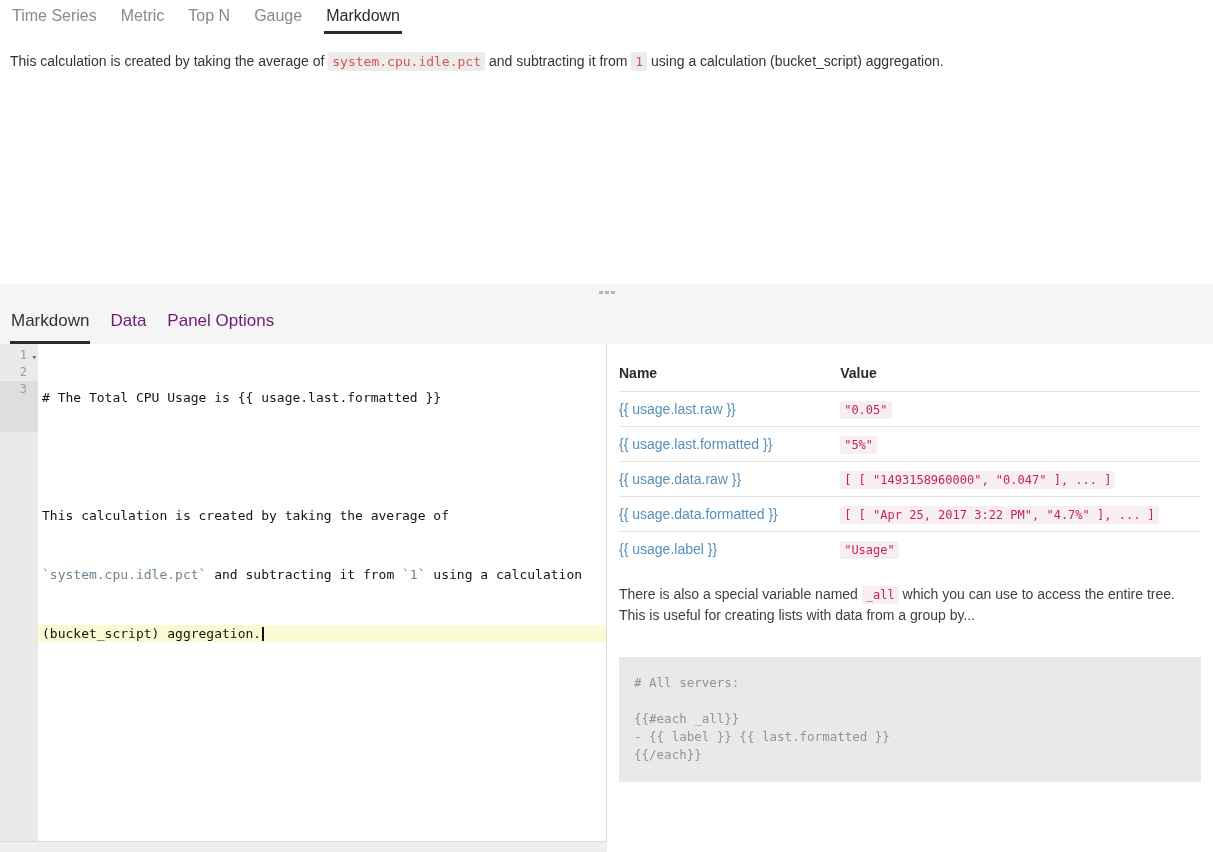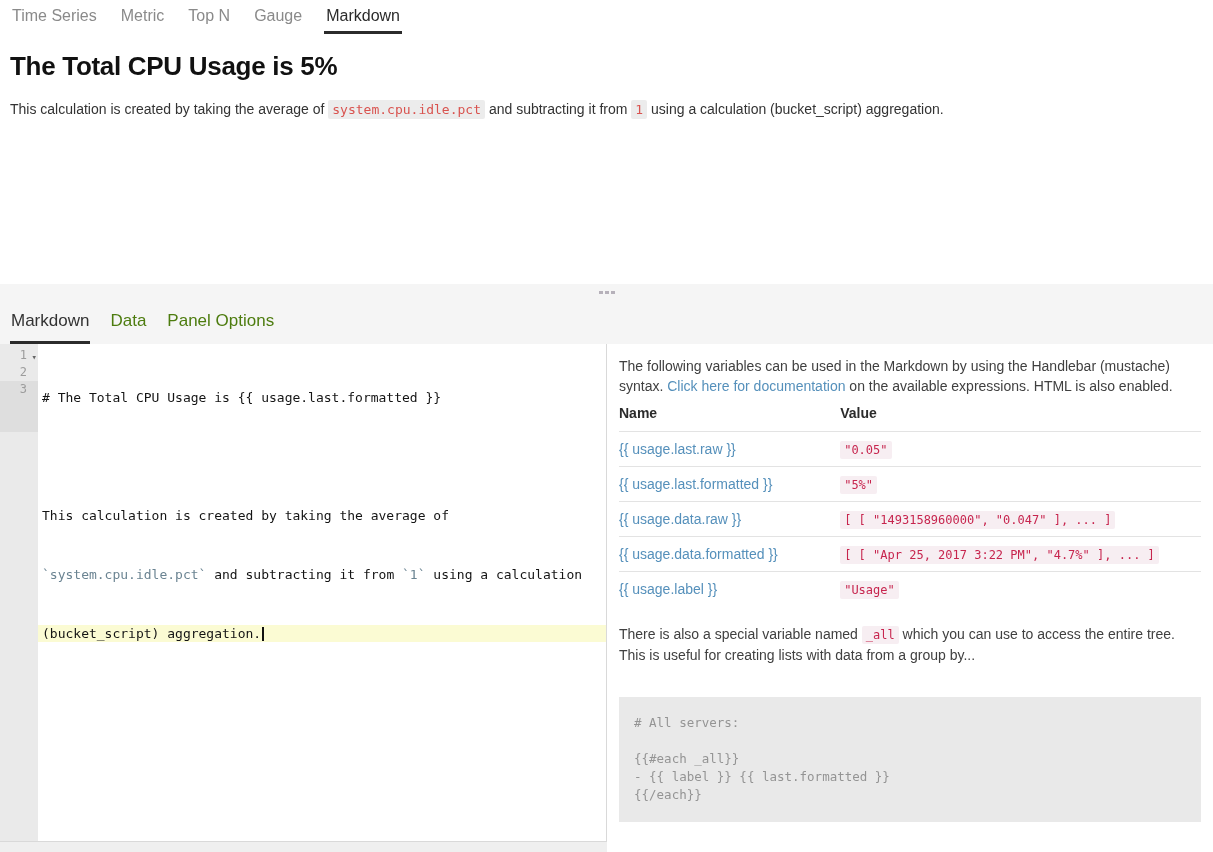--- a/index.html
+++ b/index.html
@@ -25,21 +25,21 @@
     color:#d9534f; background:#ececec; padding:2px 4px; border-radius:2px; white-space:pre; }
 
   
   .bottom { position:absolute; top:284px; left:0; width:100%; height:568px; background:#fff; }
   .splitter { height:16px; background:#f5f5f5; position:relative; }
   .drag-dots { position:absolute; left:50%; top:7px; transform:translateX(-50%);
     display:flex; gap:2px; cursor:row-resize; }
   .drag-dots i { width:4px; height:3px; background:#b6b1ba; display:block; }
 
   .panel-tabs { height:44px; background:#f5f5f5; display:flex; padding-left:10px; }
-  .panel-tab { font-size:17px; color:#4d7c0f; margin-right:19px;
+  .panel-tab { font-size:17px; color:#701a75; margin-right:19px;
     padding:11px 1px 0; border-bottom:3px solid transparent; cursor:pointer; }
   .panel-tab.active { color:#333; border-bottom-color:#2b2b2b; }
 
   .workspace { display:flex; height:508px; }
 
   
   .editor-col { width:607px; display:flex; flex-direction:column; }
   .editor { height:498px; background:#fff; border-right:1px solid #d9d9d9;
     border-bottom:1px solid #d9d9d9; display:flex;
     font-family:"DejaVu Sans Mono", monospace; font-size:13px; line-height:17px; }
@@ -78,21 +78,20 @@
 
 <div class="top-tabs">
   <div class="top-tab">Time Series</div>
   <div class="top-tab">Metric</div>
   <div class="top-tab">Top N</div>
   <div class="top-tab">Gauge</div>
   <div class="top-tab active">Markdown</div>
 </div>
 
 <div class="preview">
-  <h1 class="preview-title">The Total CPU Usage is 5%</h1>
   <p class="preview-para"><span>This calculation is created by taking the average of </span><span class="md-code">system.cpu.idle.pct</span><span> and subtracting it from </span><span class="md-code">1</span><span> using a calculation (bucket_script) aggregation.</span></p>
 </div>
 
 <div class="bottom">
   <div class="splitter">
     <span class="drag-dots">
         <i></i>
         <i></i>
         <i></i>
       </span>
@@ -127,21 +126,20 @@
           <div class="c-line"></div>
           <div class="c-line">This calculation is created by taking the average of</div>
           <div class="c-line"><span class="tick">`system.cpu.idle.pct`</span><span> and subtracting it from </span><span class="tick">`1`</span><span> using a calculation</span></div>
           <div class="c-line active"><span>(bucket_script) aggregation.</span><span class="cursor"></span></div>
         </div>
       </div>
       <div class="editor-under"></div>
     </div>
 
     <div class="help">
-      <p class="help-intro"><span>The following variables can be used in the Markdown by using the Handlebar (mustache) syntax. </span><a class="doc-link">Click here for documentation</a><span> on the available expressions. HTML is also enabled.</span></p>
 
       <table class="vars">
         <thead>
           <tr>
             <th>Name</th>
             <th>Value</th>
           </tr>
         </thead>
         <tbody>
           <tr>

